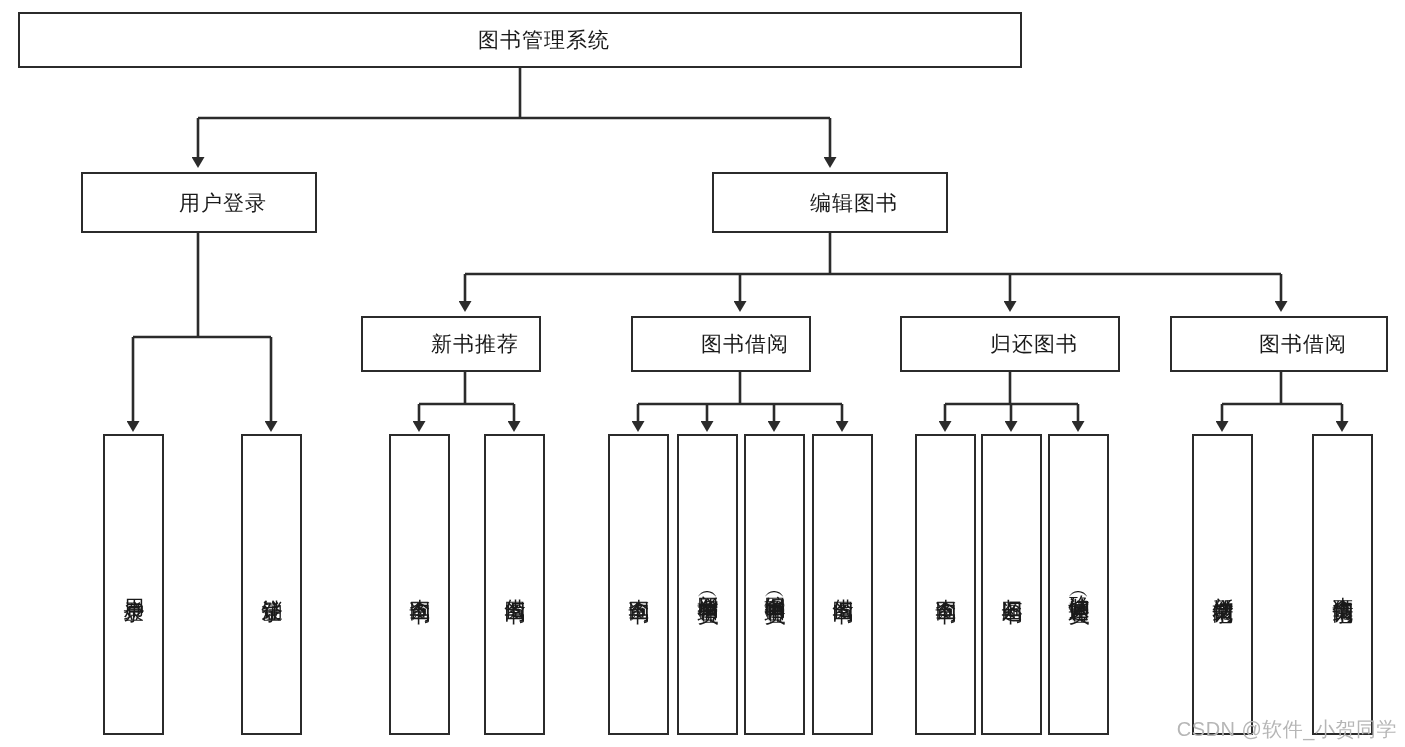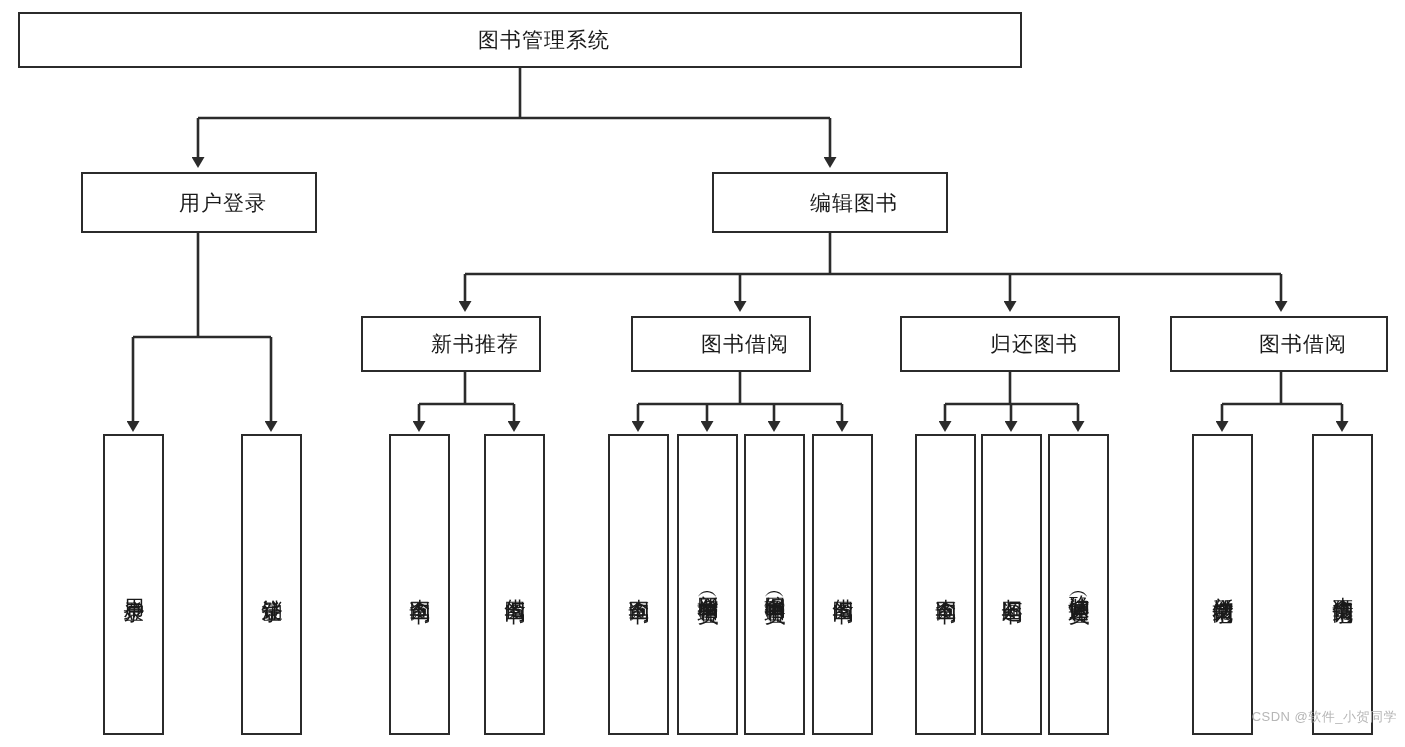--- a/index.html
+++ b/index.html
@@ -50,22 +50,22 @@
     text-align: center;
   }
   .node.vert .lbl {
     writing-mode: vertical-rl;
     text-orientation: upright;
     white-space: nowrap;
   }
   .watermark {
     position: absolute;
     right: 8px;
-    bottom: 21px;
-    font-size: 13px;
+    bottom: 4px;
+    font-size: 20px;
     color: #b6b6b6;
     letter-spacing: 0.5px;
     white-space: nowrap;
   }
 </style>
 </head>
 <body>
 
 <div id="canvas">
 

